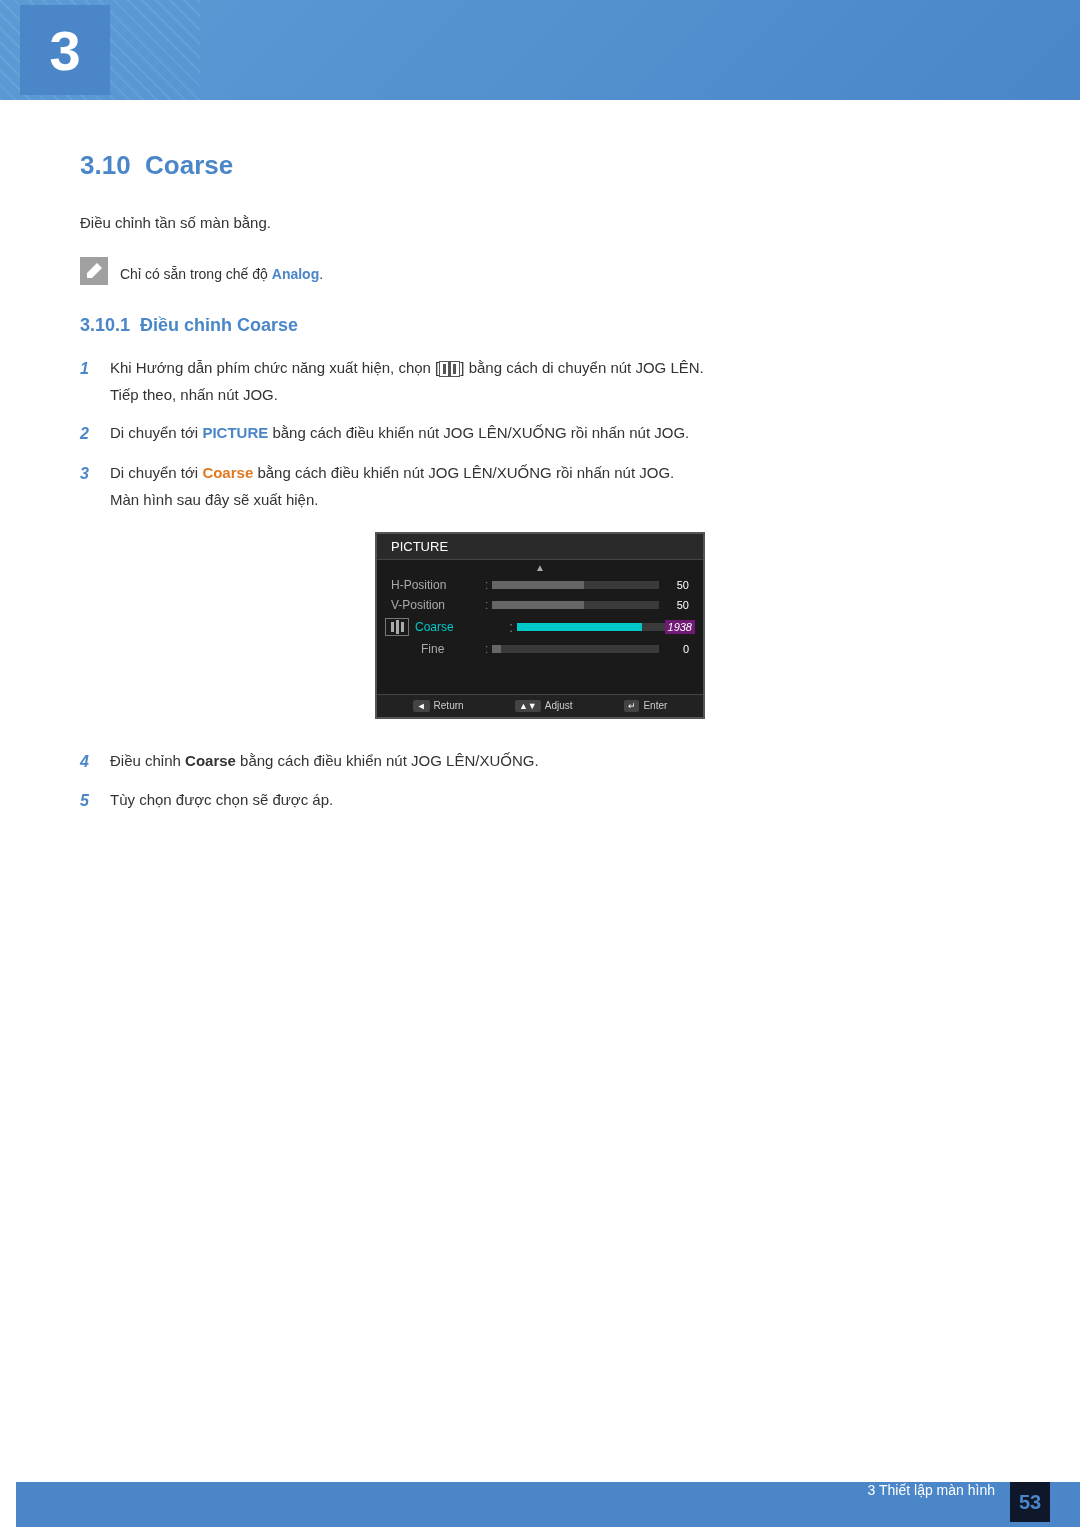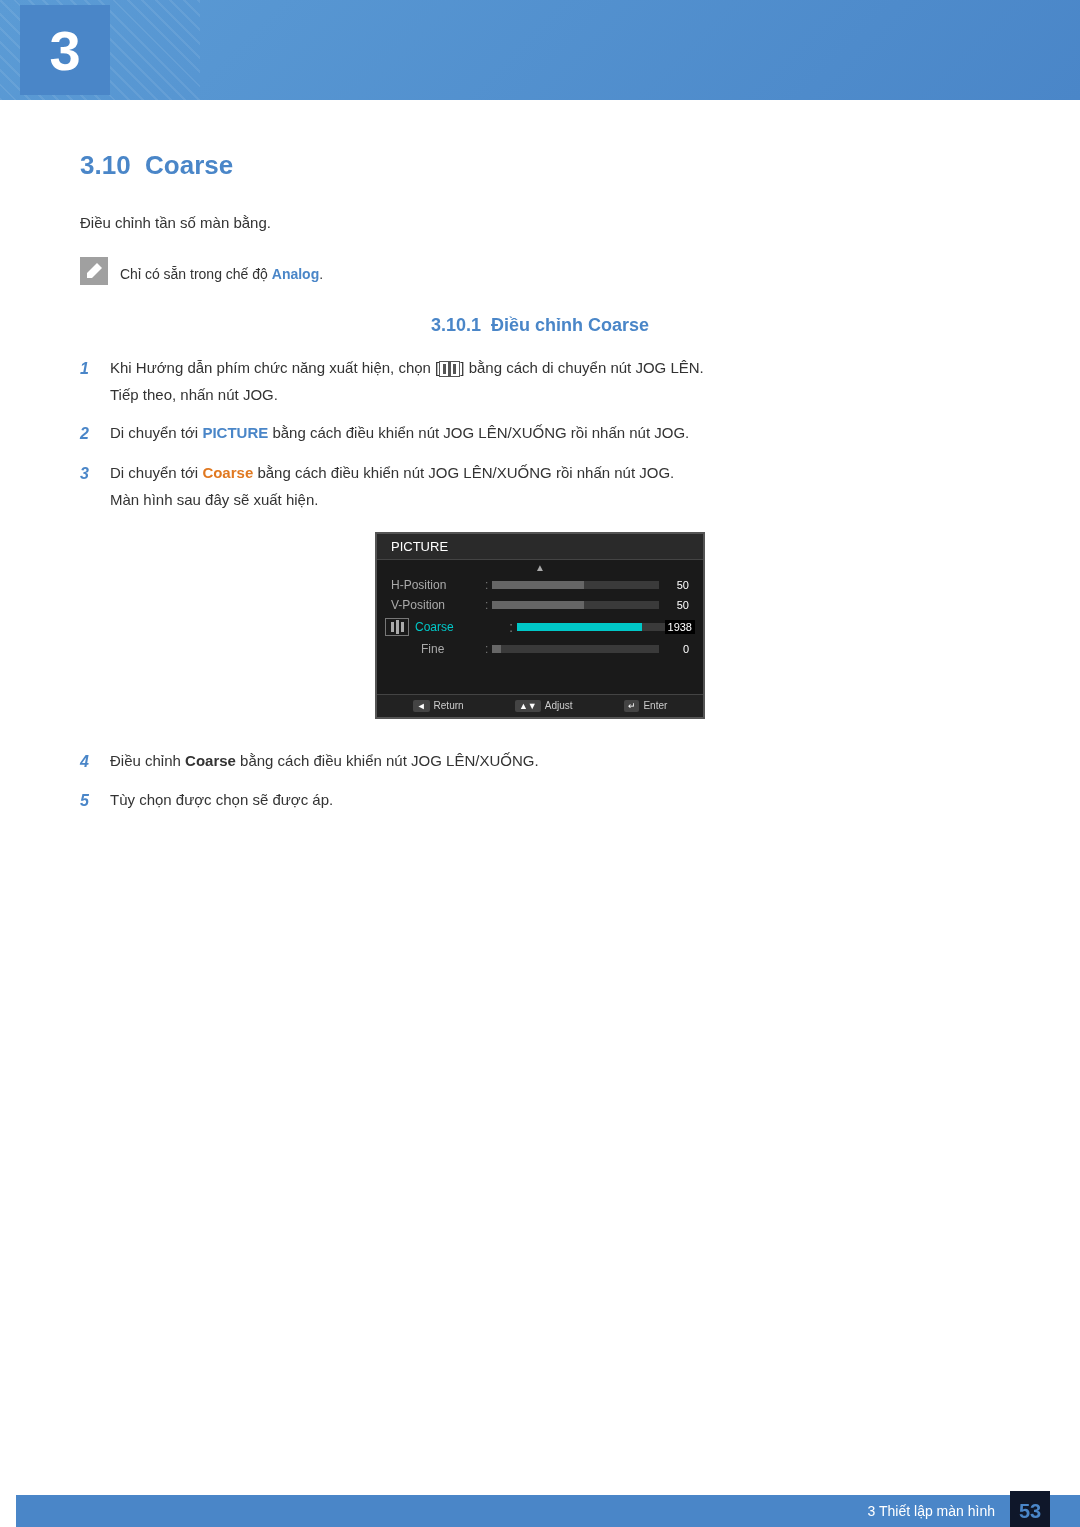--- a/index.html
+++ b/index.html
@@ -118,21 +118,20 @@
       color: #4a86c8;
       font-weight: bold;
     }
 
     .subsection-title {
       font-size: 18px;
       font-weight: bold;
       color: #4a86c8;
       margin-bottom: 20px;
       margin-top: 10px;
-      text-align: center;
     }
 
     .steps-list {
       list-style: none;
       padding: 0;
       margin-bottom: 20px;
     }
 
     .steps-list li {
       display: flex;
@@ -250,23 +249,24 @@
     }
 
     .osd-value {
       color: #ffffff;
       font-size: 11px;
       min-width: 30px;
       text-align: right;
     }
 
     .osd-value.highlight-box {
-      background: #000000;
+      background: #701a75;
       padding: 1px 3px;
       color: #fff;
+      font-style: italic;
     }
 
     .osd-icon-row {
       display: flex;
       align-items: center;
       padding: 3px 8px;
     }
 
     .osd-icon {
       width: 24px;
@@ -311,24 +311,23 @@
       padding: 1px 4px;
       border-radius: 2px;
     }
 
     
     .page-footer {
       position: absolute;
       bottom: 0;
       left: 16px;
       right: 0;
-      height: 32px;
+      height: 45px;
       background: #4a86c8;
       display: flex;
-      align-items: center;
       justify-content: flex-end;
       padding-right: 30px;
       gap: 15px;
     }
 
     .footer-text {
       color: #ffffff;
       font-size: 14px;
     }
 

